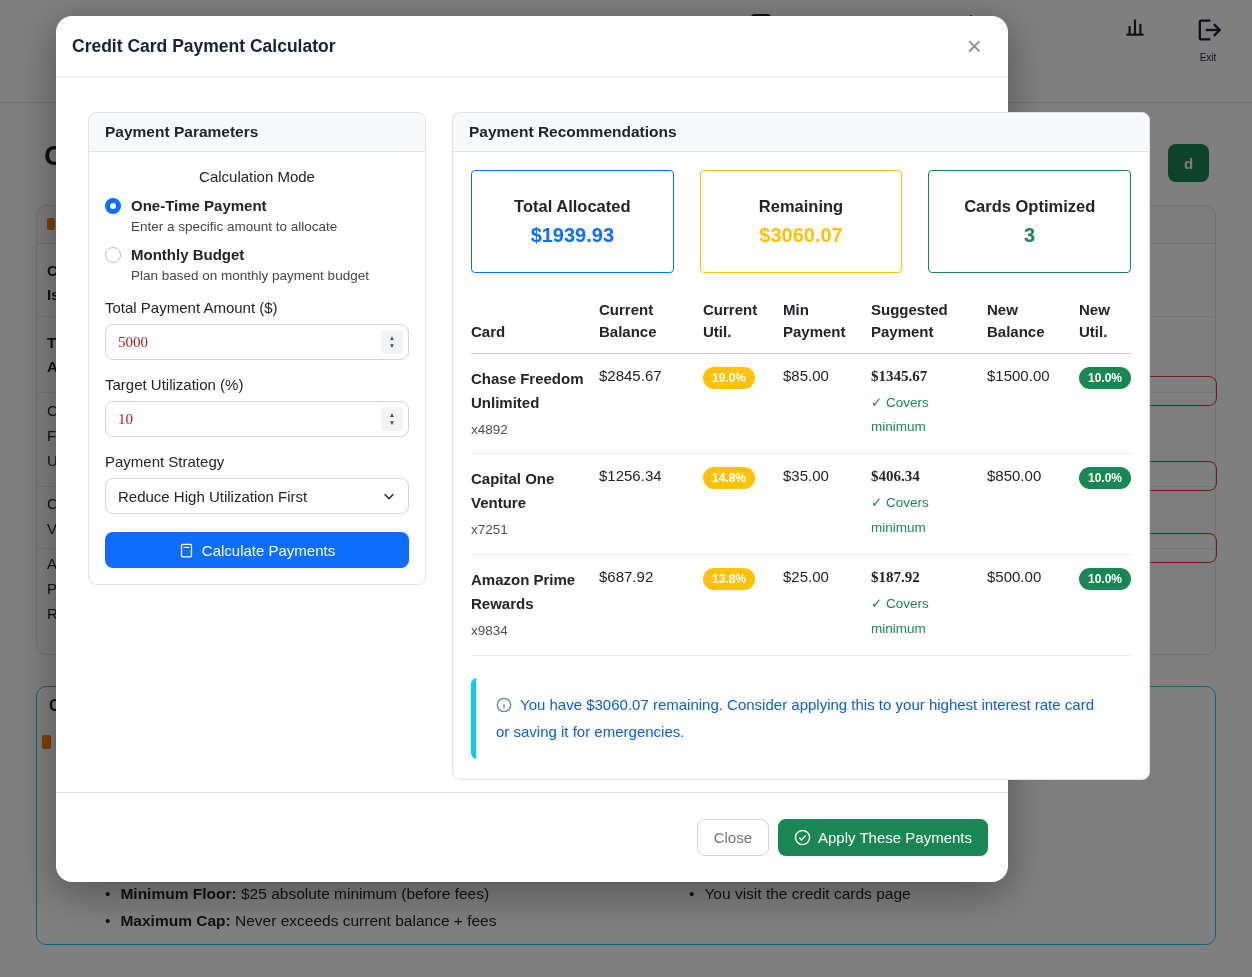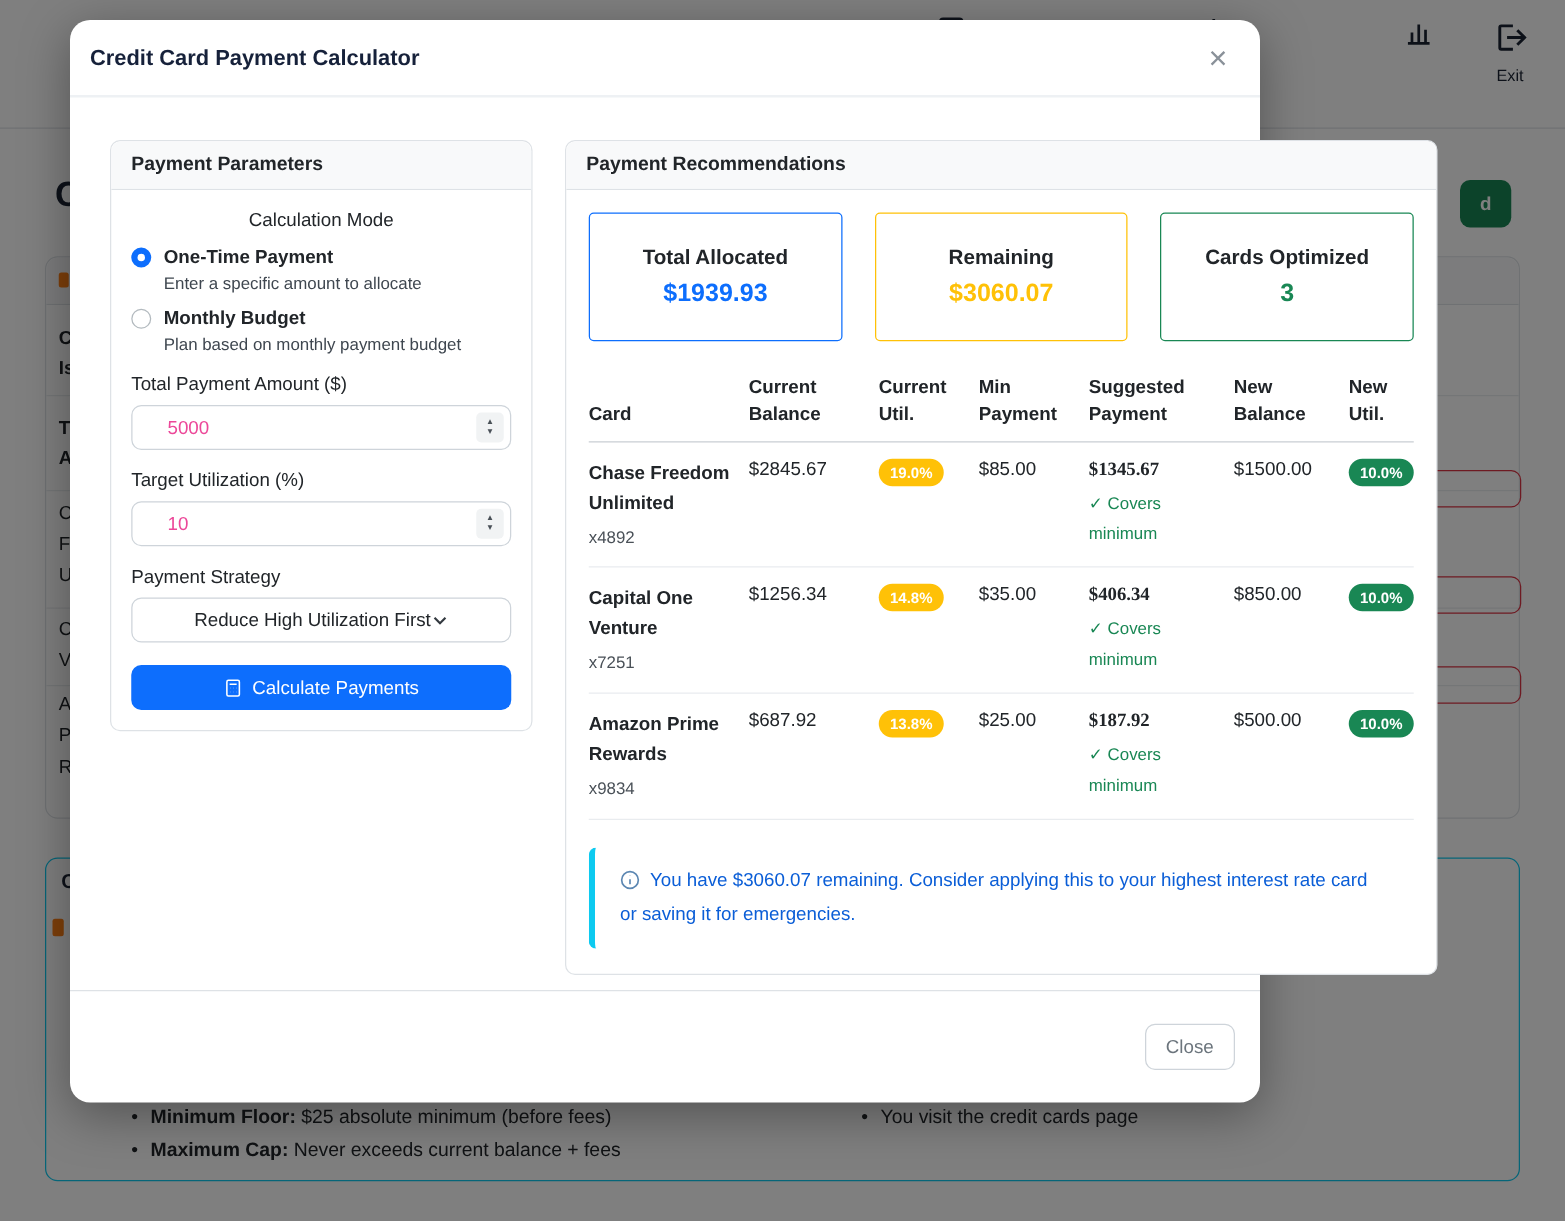--- a/index.html
+++ b/index.html
@@ -5,21 +5,21 @@
   * { margin:0; padding:0; box-sizing:border-box; }
   html,body { width:1252px; height:977px; overflow:hidden;
     font-family:"Liberation Sans", sans-serif; background:#ffffff; color:#212529; }
 
   
   .page { position:absolute; inset:0; z-index:1; }
   .navbar { position:absolute; left:0; top:0; width:1252px; height:103px;
     background:#fff; border-bottom:1px solid #dee2e6; }
   .nav-ico { position:absolute; top:13px; color:#1a2332; }
   .exit-wrap { position:absolute; left:1186px; top:16px; width:44px; text-align:center; }
-  .exit-label { font-size:13px; color:#1a2332; margin-top:4px; }
+  .exit-label { font-size:10px; color:#1a2332; margin-top:4px; }
   .page-title { position:absolute; left:44px; top:140px; font-size:28px; font-weight:bold; color:#1a2332; }
   .add-btn { position:absolute; left:1168px; top:144px; height:38px; padding:0 16px;
     background:#198754; color:#fff; border:none; border-radius:8px; font-size:15px; font-weight:bold; }
   .bg-card { position:absolute; background:#fff; border:1px solid #dee2e6; border-radius:10px; }
   .bg-table { left:36px; top:205px; width:1180px; height:450px; }
   .bg-frag { position:absolute; left:10px; font-size:15px; color:#212529; }
   .bg-frag.b { font-weight:bold; }
   .bg-sep { position:absolute; left:0; width:100%; height:1px; background:#e9ecef; }
   .bg-headstrip { position:absolute; left:0; top:0; width:100%; height:38px;
     background:#f8f9fa; border-bottom:1px solid #dee2e6; border-radius:10px 10px 0 0; }
@@ -53,26 +53,26 @@
   .field-label { font-size:15px; margin:16px 0 8px; }
   .first-label { margin-top:0; margin-bottom:12px;text-align:center; }
   .radio-row { display:flex; align-items:center; gap:10px; margin-bottom:5px; }
   .radio { width:16px; height:16px; border-radius:50%; flex:0 0 16px; }
   .radio.on { border:5px solid #0d6efd; background:#fff; }
   .radio.off { border:1px solid #b3babf; background:#fff; }
   .radio-label { font-size:15px; font-weight:bold; }
   .radio-desc { margin:0 0 12px 26px; font-size:13.5px; color:#3f4750; }
   .num-wrap { position:relative; }
   .num-input { width:100%; height:36px; border:1px solid #ced4da; border-radius:8px;
-    padding:0 36px 0 28px; font-size:15px; font-family:Liberation Sans, sans-serif; color:#ec4899; }
+    padding:0 36px 0 12px; font-size:15px; font-family:Liberation Serif, serif; color:#b91c1c; }
   .spinner { position:absolute; right:6px; top:6px; width:22px; height:24px; background:#f1f3f4;
     border-radius:4px; display:flex; flex-direction:column; align-items:center; justify-content:center;
     font-size:6.5px; color:#495057; line-height:1.2; }
   .select { height:36px; border:1px solid #ced4da; border-radius:8px; padding:0 12px;
-    display:flex; align-items:center; justify-content:center; font-size:15px; cursor:pointer; }
+    display:flex; align-items:center; justify-content:space-between; font-size:15px; cursor:pointer; }
   .calc-btn { margin-top:18px; width:100%; height:36px; background:#0d6efd; color:#fff; border:none;
     border-radius:8px; font-size:15px; font-family:inherit; display:flex; align-items:center;
     justify-content:center; gap:8px; cursor:pointer; }
   .panel-right { flex:1; }
   .pr-body { padding:18px 18px 20px; }
   .summary-row { display:flex; gap:26px; }
   .sum-box { flex:1; height:103px; border-radius:4px; display:flex; flex-direction:column;
     align-items:center; justify-content:center; gap:8px; background:#fff; }
   .sum-box .lab { font-size:16.5px; font-weight:bold; color:#212529; }
   .sum-box .val { font-size:20px; font-weight:bold; }
@@ -323,14 +323,21 @@
               <line x1="12" y1="11" x2="12" y2="17"></line>
               <line x1="12" y1="7" x2="12" y2="7.2"></line>
             </svg><span>You have $3060.07 remaining. Consider applying this to your highest interest rate card or saving it for emergencies.</span>
         </div>
       </div>
     </div>
   </div>
 
   <div class="m-footer">
     <button class="btn-close2">Close</button>
+    <button class="btn-apply">
+      <svg width="17" height="17" viewBox="0 0 24 24" fill="none" stroke="#fff" stroke-width="2">
+          <circle cx="12" cy="12" r="10"></circle>
+          <polyline points="7.5,12.5 10.5,15.5 16.5,9"></polyline>
+        </svg>
+      <span>Apply These Payments</span>
+    </button>
   </div>
 </div>
 
 </body></html>

